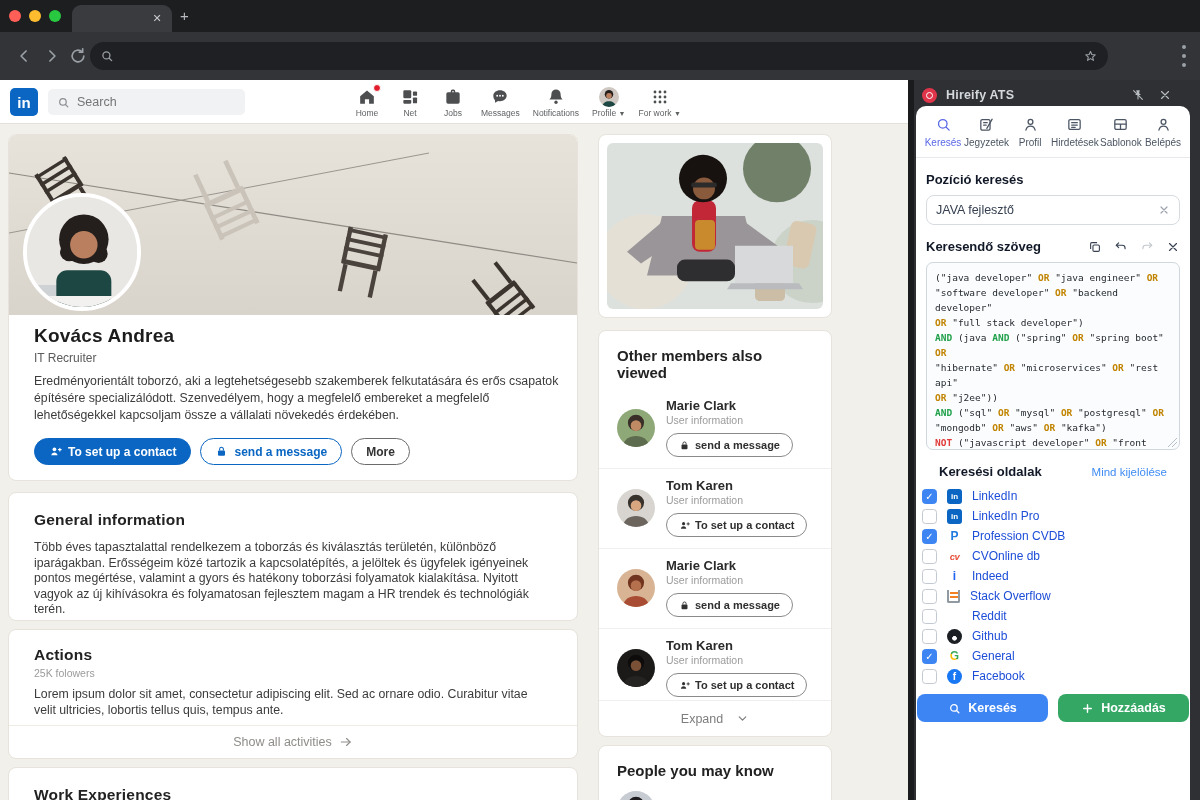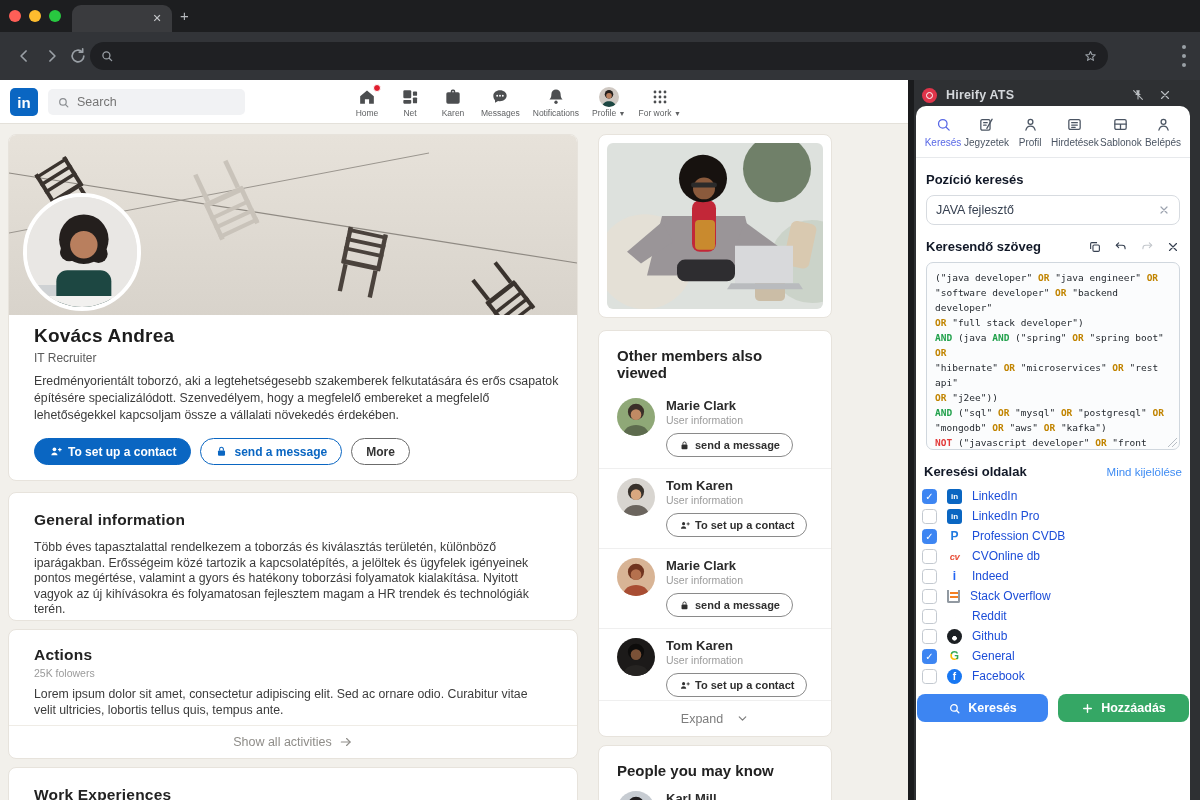--- a/index.html
+++ b/index.html
@@ -65,21 +65,21 @@
   .followers { font-size:10.5px; color:#9b9b9b; margin-top:3px; }
   .showall { position:absolute; left:0; right:0; bottom:0; height:33px; border-top:1px solid #efece6; display:flex; align-items:center; justify-content:center; gap:7px; color:#8f8d89; font-size:12.5px; }
   .showall svg { width:14px; height:14px; }
   #actionsCard .inner { padding:16px 25px 0; }
 
   
   #photoCard { left:598px; top:54px; width:234px; height:184px; padding:8px; }
   .photo { width:100%; height:100%; border-radius:6px; overflow:hidden; }
   #alsoCard { left:598px; top:250px; width:234px; height:407px; }
   .also-title { padding:16px 18px 8px; font-size:15px; font-weight:700; color:#222; }
-  .mrow { display:flex; padding:9px 18px 11px; gap:11px; border-bottom:1px solid #efefef; }
+  .mrow { display:flex; padding:9px 18px 11px; gap:11px; border-bottom:1px solid #efefef;align-items:center; }
   .mrow:last-of-type{ border-bottom:none; }
   .avtr { width:38px; height:38px; border-radius:50%; overflow:hidden; flex:0 0 auto; }
   .mcol { display:flex; flex-direction:column; }
   .mname { font-size:13px; font-weight:600; color:#2b2b2b; }
   .minfo { font-size:10.5px; color:#9b9b9b; margin-top:1px; }
   .m-btn { margin-top:7px; align-self:flex-start; border:1.5px solid #8a8a8a; border-radius:14px; height:24px; padding:0 12px; font-size:11px; font-weight:600; color:#2f2f2f; display:inline-flex; align-items:center; gap:5px; background:#fff; }
   .m-btn svg { width:11px; height:11px; }
   .expand { position:absolute; left:0; right:0; bottom:0; height:36px; border-top:1px solid #efefef; display:flex; align-items:center; justify-content:center; gap:13px; color:#7d7d7d; font-size:12.5px; }
   .expand svg { width:13px; height:13px; }
   #pymkCard { left:598px; top:665px; width:234px; height:120px; }
@@ -108,21 +108,21 @@
   .einput { margin:8px 10px 0; height:30px; border:1px solid #d7dbe0; border-radius:8px; display:flex; align-items:center; padding:0 9px; }
   .einput input { flex:1; border:none; outline:none; font-size:12.5px; color:#374151; background:transparent; }
   .einput svg { width:12px; height:12px; color:#9ca3af; }
   .qbox { position:relative; margin:8px 10px 0; height:188px; border:1px solid #d0d7de; border-radius:7px; background:#fbfcfd; padding:7px 8px; font-family:"DejaVu Sans Mono", monospace; font-size:9.5px; line-height:15px; color:#24292f; overflow:hidden; }
   .qline { white-space:pre-wrap; }
   .kw-or  { color:#c18400; font-weight:700; }
   .kw-and { color:#22a14c; font-weight:700; }
   .kw-not { color:#e23b3b; font-weight:700; }
   .qresize { position:absolute; right:2px; bottom:2px; width:9px; height:9px;
     background:linear-gradient(135deg, transparent 45%, #b8bec5 45% 52%, transparent 52% 68%, #b8bec5 68% 75%, transparent 75%); }
-  .sites-head { margin:14px 8px 0; display:flex; align-items:center; }
+  .sites-head { margin:14px 23px 0; display:flex; align-items:center; }
   .sites-head .t { font-size:13px; font-weight:700; color:#111827; }
   .selall { margin-left:auto; font-size:11.5px; color:#3f8cf3; }
   .srow { display:flex; align-items:center; gap:10px; height:20px; margin:0 10px 0 6px; padding-left:0; }
   .srows { margin-top:7px; }
   .cb { width:15px; height:15px; border:1.5px solid #c3c9d0; border-radius:3.5px; background:#fff; flex:0 0 auto; display:flex; align-items:center; justify-content:center; font-size:10px; color:#fff; }
   .cb.on { background:#3d85f2; border-color:#3d85f2; }
   .si { width:15px; height:15px; display:inline-flex; align-items:center; justify-content:center; font-weight:700; border-radius:3px; font-size:9px; flex:0 0 auto; position:relative; }
   .si-linkedin { font-size:8px; }
   .si-profession { font-size:12px; font-weight:800; }
   .si-cvonline { font-style:italic; font-size:9.5px; letter-spacing:-.5px; }
@@ -243,21 +243,21 @@
             <span class="nav-label">Net</span>
           </div>
           <div class="nav-item">
             <span class="nico">
               <svg viewBox="0 0 24 24">
                 <g fill="currentColor">
                   <path d="M9.3 6.2V5a2 2 0 0 1 2-2h1.4a2 2 0 0 1 2 2v1.2H18a2 2 0 0 1 2 2V18a2 2 0 0 1-2 2H6a2 2 0 0 1-2-2V8.2a2 2 0 0 1 2-2h3.3zm1.7 0h2V5h-2v1.2z"></path>
                 </g>
               </svg>
             </span>
-            <span class="nav-label">Karen</span>
+            <span class="nav-label">Jobs</span>
           </div>
           <div class="nav-item">
             <span class="nico">
               <svg viewBox="0 0 24 24">
                 <g fill="currentColor">
                   <path d="M12 4c4.6 0 8 2.9 8 6.5S16.6 17 12 17c-.8 0-1.6-.1-2.3-.3L6 19v-3.2C4.6 14.6 4 12.7 4 10.5 4 6.9 7.4 4 12 4z"></path>
                 </g>
                 <circle cx="8.6" cy="10.5" r="1.1" fill="#fff"></circle>
                 <circle cx="12" cy="10.5" r="1.1" fill="#fff"></circle>
                 <circle cx="15.4" cy="10.5" r="1.1" fill="#fff"></circle>

